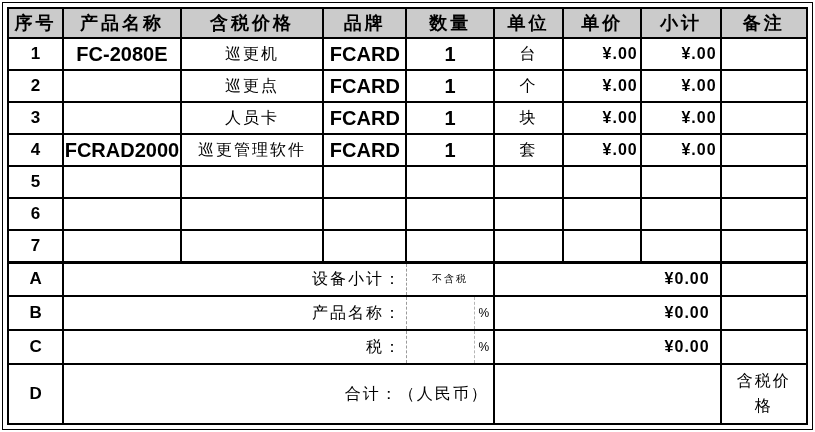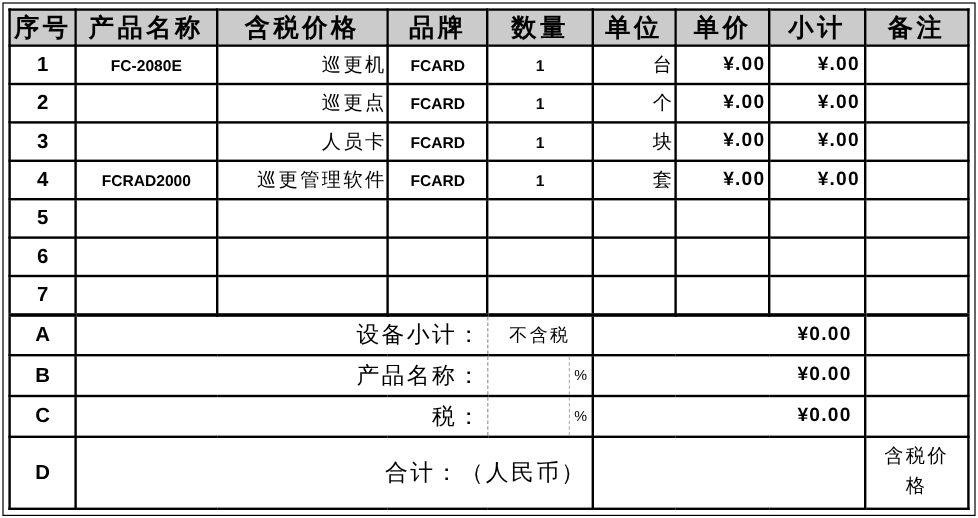--- a/index.html
+++ b/index.html
@@ -6,31 +6,31 @@
   body{width:815px;height:432px;position:relative;font-family:"Liberation Sans",sans-serif;color:#000;}
   .frame{position:absolute;left:2px;top:2px;width:811px;height:428px;box-sizing:border-box;
          border:1px solid #000;padding:4px;}
   table{width:100%;height:100%;border-collapse:collapse;table-layout:fixed;
         border:2px solid #000;}
   th,td{border:2px solid #000;overflow:hidden;white-space:nowrap;padding:0;box-sizing:border-box;}
   thead tr{height:30px;}
   tr.data-row{height:32px;}
   tr.sum-row{height:34px;}
   th{background:#cbcbcb;font-family:"Liberation Serif",serif;font-weight:bold;
-     font-size:21px;letter-spacing:3px;text-align:center;}
+     font-size:18px;letter-spacing:3px;text-align:center;}
   td.rowid{font-family:"Liberation Sans",sans-serif;font-weight:bold;font-size:17px;text-align:center;}
-  td.cn{font-family:"Liberation Serif",serif;font-size:16px;letter-spacing:2px;text-align:right;}
-  td.sans{font-family:"Liberation Sans",sans-serif;font-weight:600;font-size:13px;text-align:center;margin-left:32px;}
+  td.cn{font-family:"Liberation Serif",serif;font-size:16px;letter-spacing:2px;text-align:center;}
+  td.sans{font-family:"Liberation Sans",sans-serif;font-weight:600;font-size:20px;text-align:center;margin-left:32px;}
   td.money{font-family:"Liberation Sans",sans-serif;font-weight:600;font-size:16px;
            letter-spacing:1px;text-align:center;padding-left:36px;}
-  td.sumlabel{font-family:"Liberation Serif",serif;font-size:19px;letter-spacing:2px;
+  td.sumlabel{font-family:"Liberation Serif",serif;font-size:16px;letter-spacing:2px;
               text-align:right;padding-right:4px;padding-left:24px;}
   td.amount{font-family:"Liberation Sans",sans-serif;font-weight:600;font-size:16px;
             letter-spacing:1px;text-align:right;padding-right:10px;margin-left:42px;}
-  td.taxcell{font-family:Liberation Sans, sans-serif;font-size:15px;letter-spacing:2px;text-align:center;}
+  td.taxcell{font-family:Liberation Sans, sans-serif;font-size:10px;letter-spacing:2px;text-align:center;}
   .dashR{border-right:1px dashed #9a9a9a;}
   .dashL{border-left:1px dashed #9a9a9a;}
   tr.row-a td{border-top:3px solid #000;}
   .pct-wrap{display:flex;height:100%;align-items:center;}
   .pct-blank{flex:1;align-self:stretch;border-right:1px dashed #b5b5b5;}
   .pct{width:18px;text-align:center;font-size:12px;font-family:"Liberation Sans",sans-serif;}
   td.note-wrap{white-space:normal;font-family:"Liberation Serif",serif;font-size:16px;
                letter-spacing:2px;text-align:center;line-height:1.55;padding:0 14px;margin-top:30px;}
 </style>
 </head>

